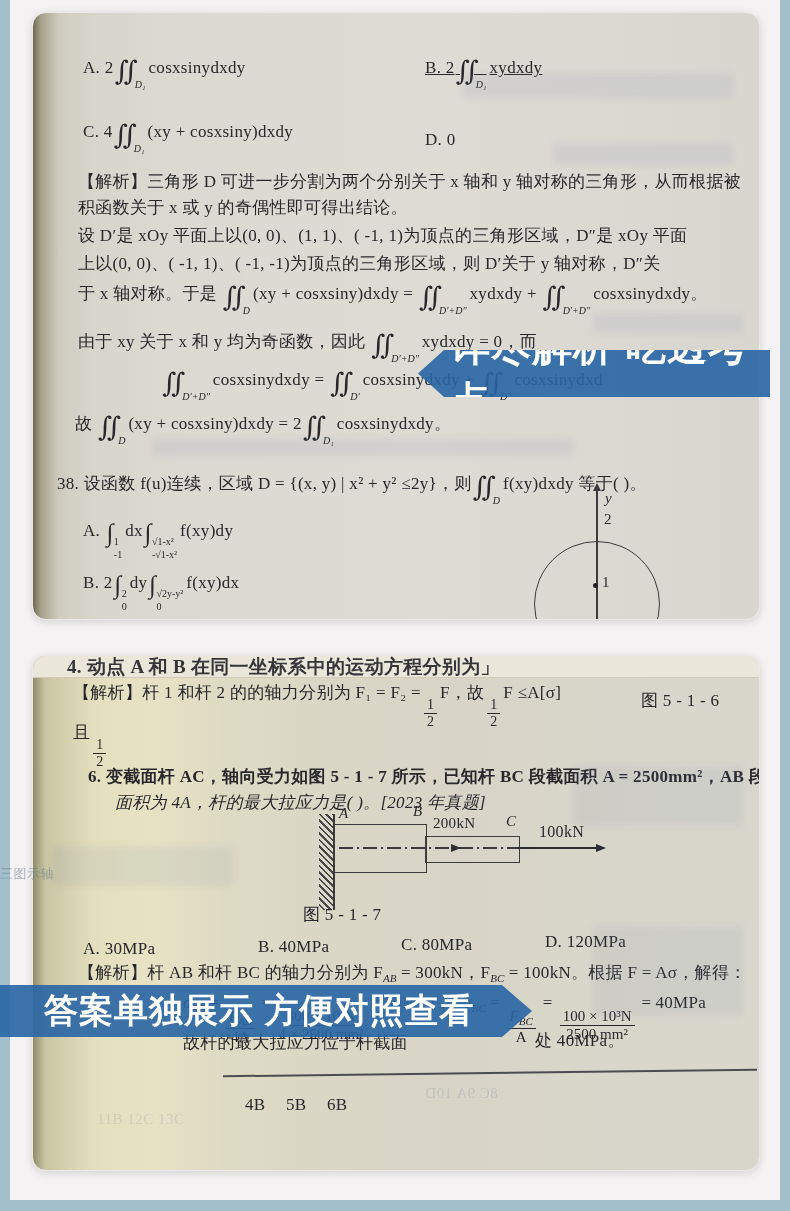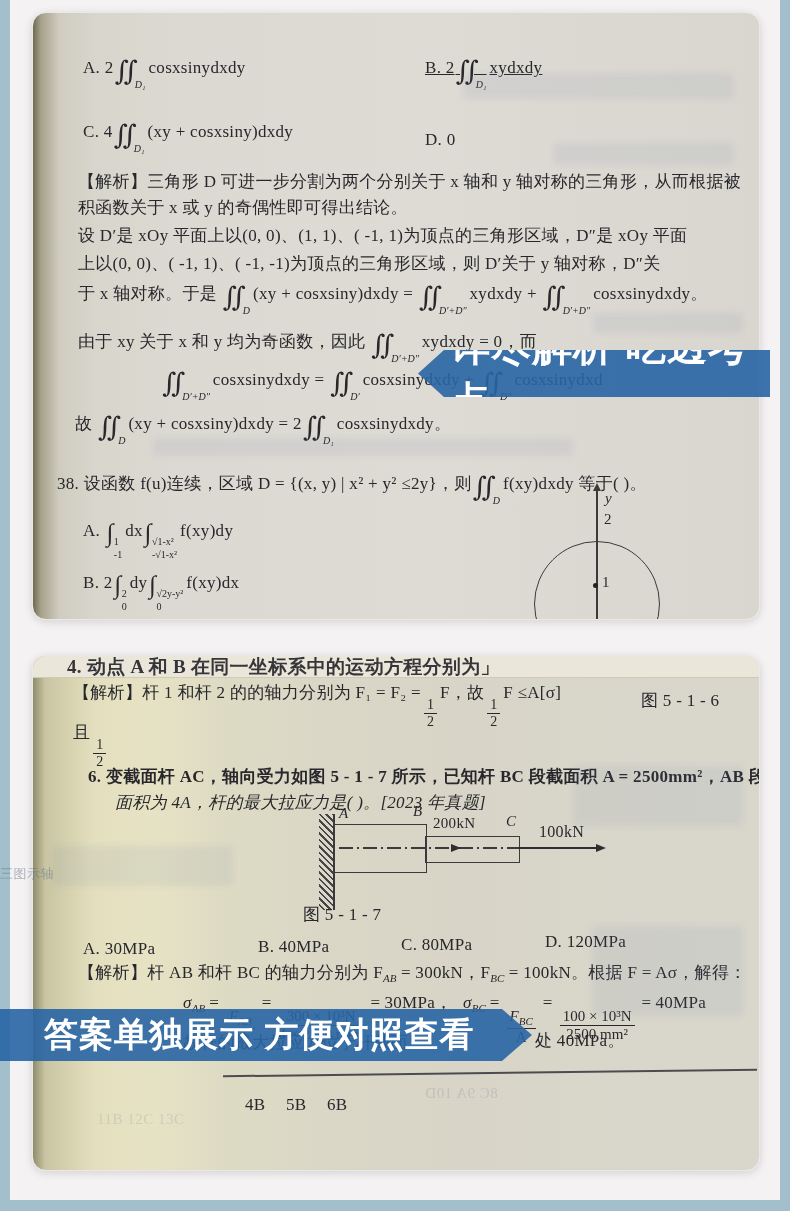--- a/index.html
+++ b/index.html
@@ -21,21 +21,21 @@
   .fr{display:inline-flex;flex-direction:column;align-items:center;vertical-align:-11px;margin:0 3px;line-height:1.15;font-size:14px;letter-spacing:0;}
   .fr .n{border-bottom:1px solid #28282c;padding:0 3px;}
   .frb{font-size:15px;vertical-align:-13px;}
   .ssub{font-size:11px;vertical-align:-4px;font-style:italic;letter-spacing:0;}
   .eqs{margin:0 4px;}
   .banner{position:absolute;display:flex;align-items:center;background:rgba(40,101,164,0.9);
       color:#ffffff;font-family:"Liberation Sans","DejaVu Sans",sans-serif;font-weight:bold;z-index:9;}
   #banner1{left:418px;top:350px;width:352px;height:47px;font-size:40px;padding-left:0;
       clip-path:polygon(0 50%,26px 0,100% 0,100% 100%,26px 100%);align-items:center;}
   #banner1 .banner-text{margin-left:32px;letter-spacing:1px;}
-  #banner2{left:0px;top:1009px;width:532px;height:52px;font-size:34px;
+  #banner2{left:0px;top:985px;width:532px;height:52px;font-size:34px;
       clip-path:polygon(0 0,calc(100% - 30px) 0,100% 50%,calc(100% - 30px) 100%,0 100%);text-align:right;}
   #banner2 .banner-text{margin-left:44px;letter-spacing:1px;}
   
   .axis-v{position:absolute;width:1.6px;background:#3a3a3c;}
   .axis-arrow{position:absolute;width:0;height:0;border-left:4px solid transparent;border-right:4px solid transparent;border-bottom:8px solid #3a3a3c;}
   .circ{position:absolute;border:1.7px solid #3a3a3c;border-radius:50%;}
   .dot{position:absolute;width:5px;height:5px;border-radius:50%;background:#222;}
   
   .wall-hatch{position:absolute;background:repeating-linear-gradient(45deg,transparent 0 3px,#46464a 3px 4.6px);}
   .wall-line{position:absolute;width:2px;background:#3a3a3c;}

